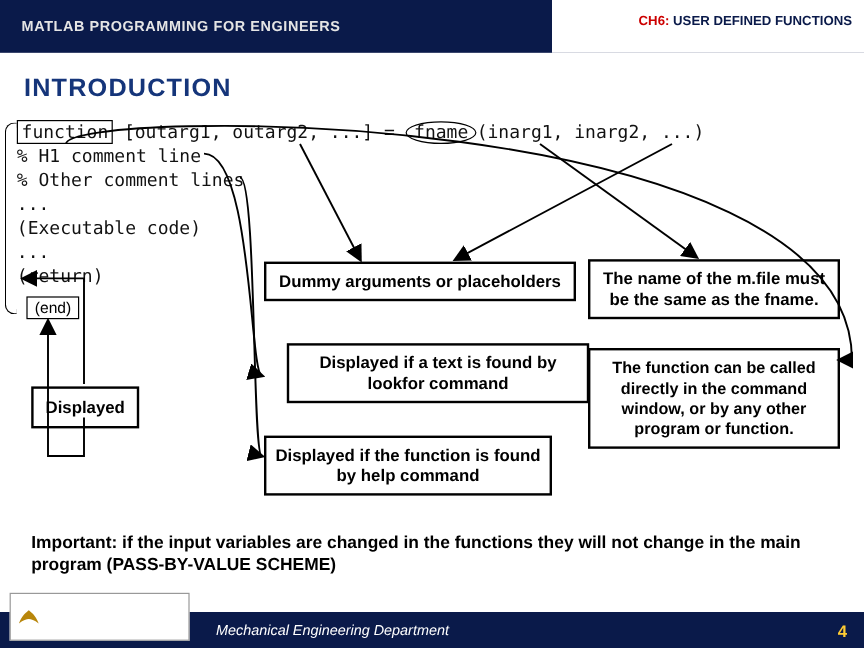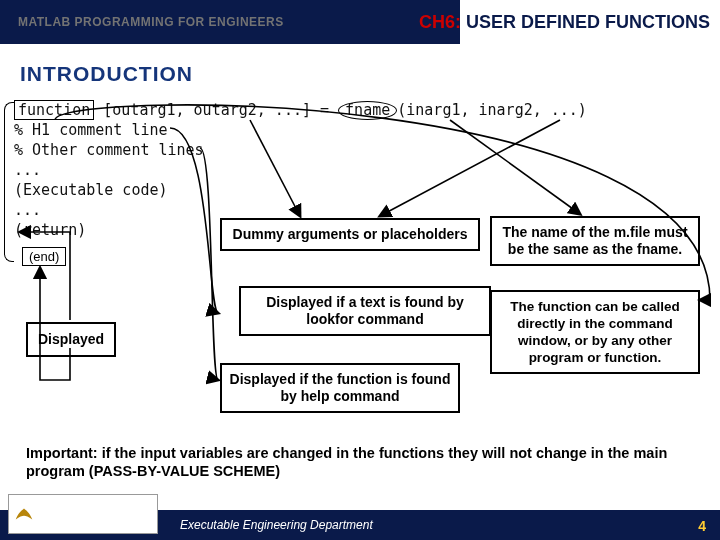--- a/index.html
+++ b/index.html
@@ -1,21 +1,21 @@
 <!DOCTYPE html>
 <html><head>
 <meta charset="utf-8">
 <style>
   * { margin:0; padding:0; box-sizing:border-box; }
   body { width:720px; height:540px; background:#fff; font-family:Arial,Helvetica,sans-serif; position:relative; overflow:hidden; }
 
   
   .topbar { position:absolute; top:0; left:0; width:100%; height:44px; background:#0a1a4a; display:flex; align-items:center; }
-  .topleft { color:#737373; font-size:12px; font-weight:bold; letter-spacing:0.5px; padding-left:18px; }
-  .topright { position:absolute; right:10px; top:12px; font-size:18px; font-weight:bold; }
+  .topleft { color:#e5e5e5; font-size:12px; font-weight:bold; letter-spacing:0.5px; padding-left:18px; }
+  .topright { position:absolute; right:10px; top:12px; font-size:11px; font-weight:bold; }
   .topright .ch { color:#c00; }
   .topright .rest { color:#0a1a4a; background:#fff; }
   .topbar-white { position:absolute; right:0; top:0; width:260px; height:44px; background:#fff; }
 
   
   .sect { position:absolute; left:20px; top:62px; color:#15357a; font-size:21px; font-weight:bold; letter-spacing:1px; }
 
   
   .code { position:absolute; left:14px; top:100px; width:694px; font-family:"Courier New",monospace; font-size:15px; line-height:20px; color:#111; }
   .code pre { white-space:pre; }
@@ -97,20 +97,20 @@
   <path d="M200,148 C214,148 210,378 218,380" fill="none" stroke="#000" stroke-width="1.6" marker-end="url(#ah)"></path>
 
   <path d="M70,320 L70,232 L20,232" fill="none" stroke="#000" stroke-width="1.6" marker-end="url(#ah)"></path>
 
   <path d="M70,348 L70,380 L40,380 L40,268" fill="none" stroke="#000" stroke-width="1.6" marker-end="url(#ah)"></path>
 </svg>
 
 <div class="imp">Important: if the input variables are changed in the functions they will not change in the main program (PASS-BY-VALUE SCHEME)</div>
 
 <div class="footbar">
-  <div class="deptname">Executable Engineering Department</div>
+  <div class="deptname">Mechanical Engineering Department</div>
 </div>
 <div class="logo-wrap">
   <svg class="logo-bird" viewBox="0 0 24 24">
       <path d="M3 18 C6 10 10 8 12 6 C14 8 18 10 21 18 C17 15 14 14 12 14 C10 14 7 15 3 18 Z" fill="#b8860b"></path>
     </svg>
 </div>
 <div class="slidenum">4</div>
 
 </body></html>

